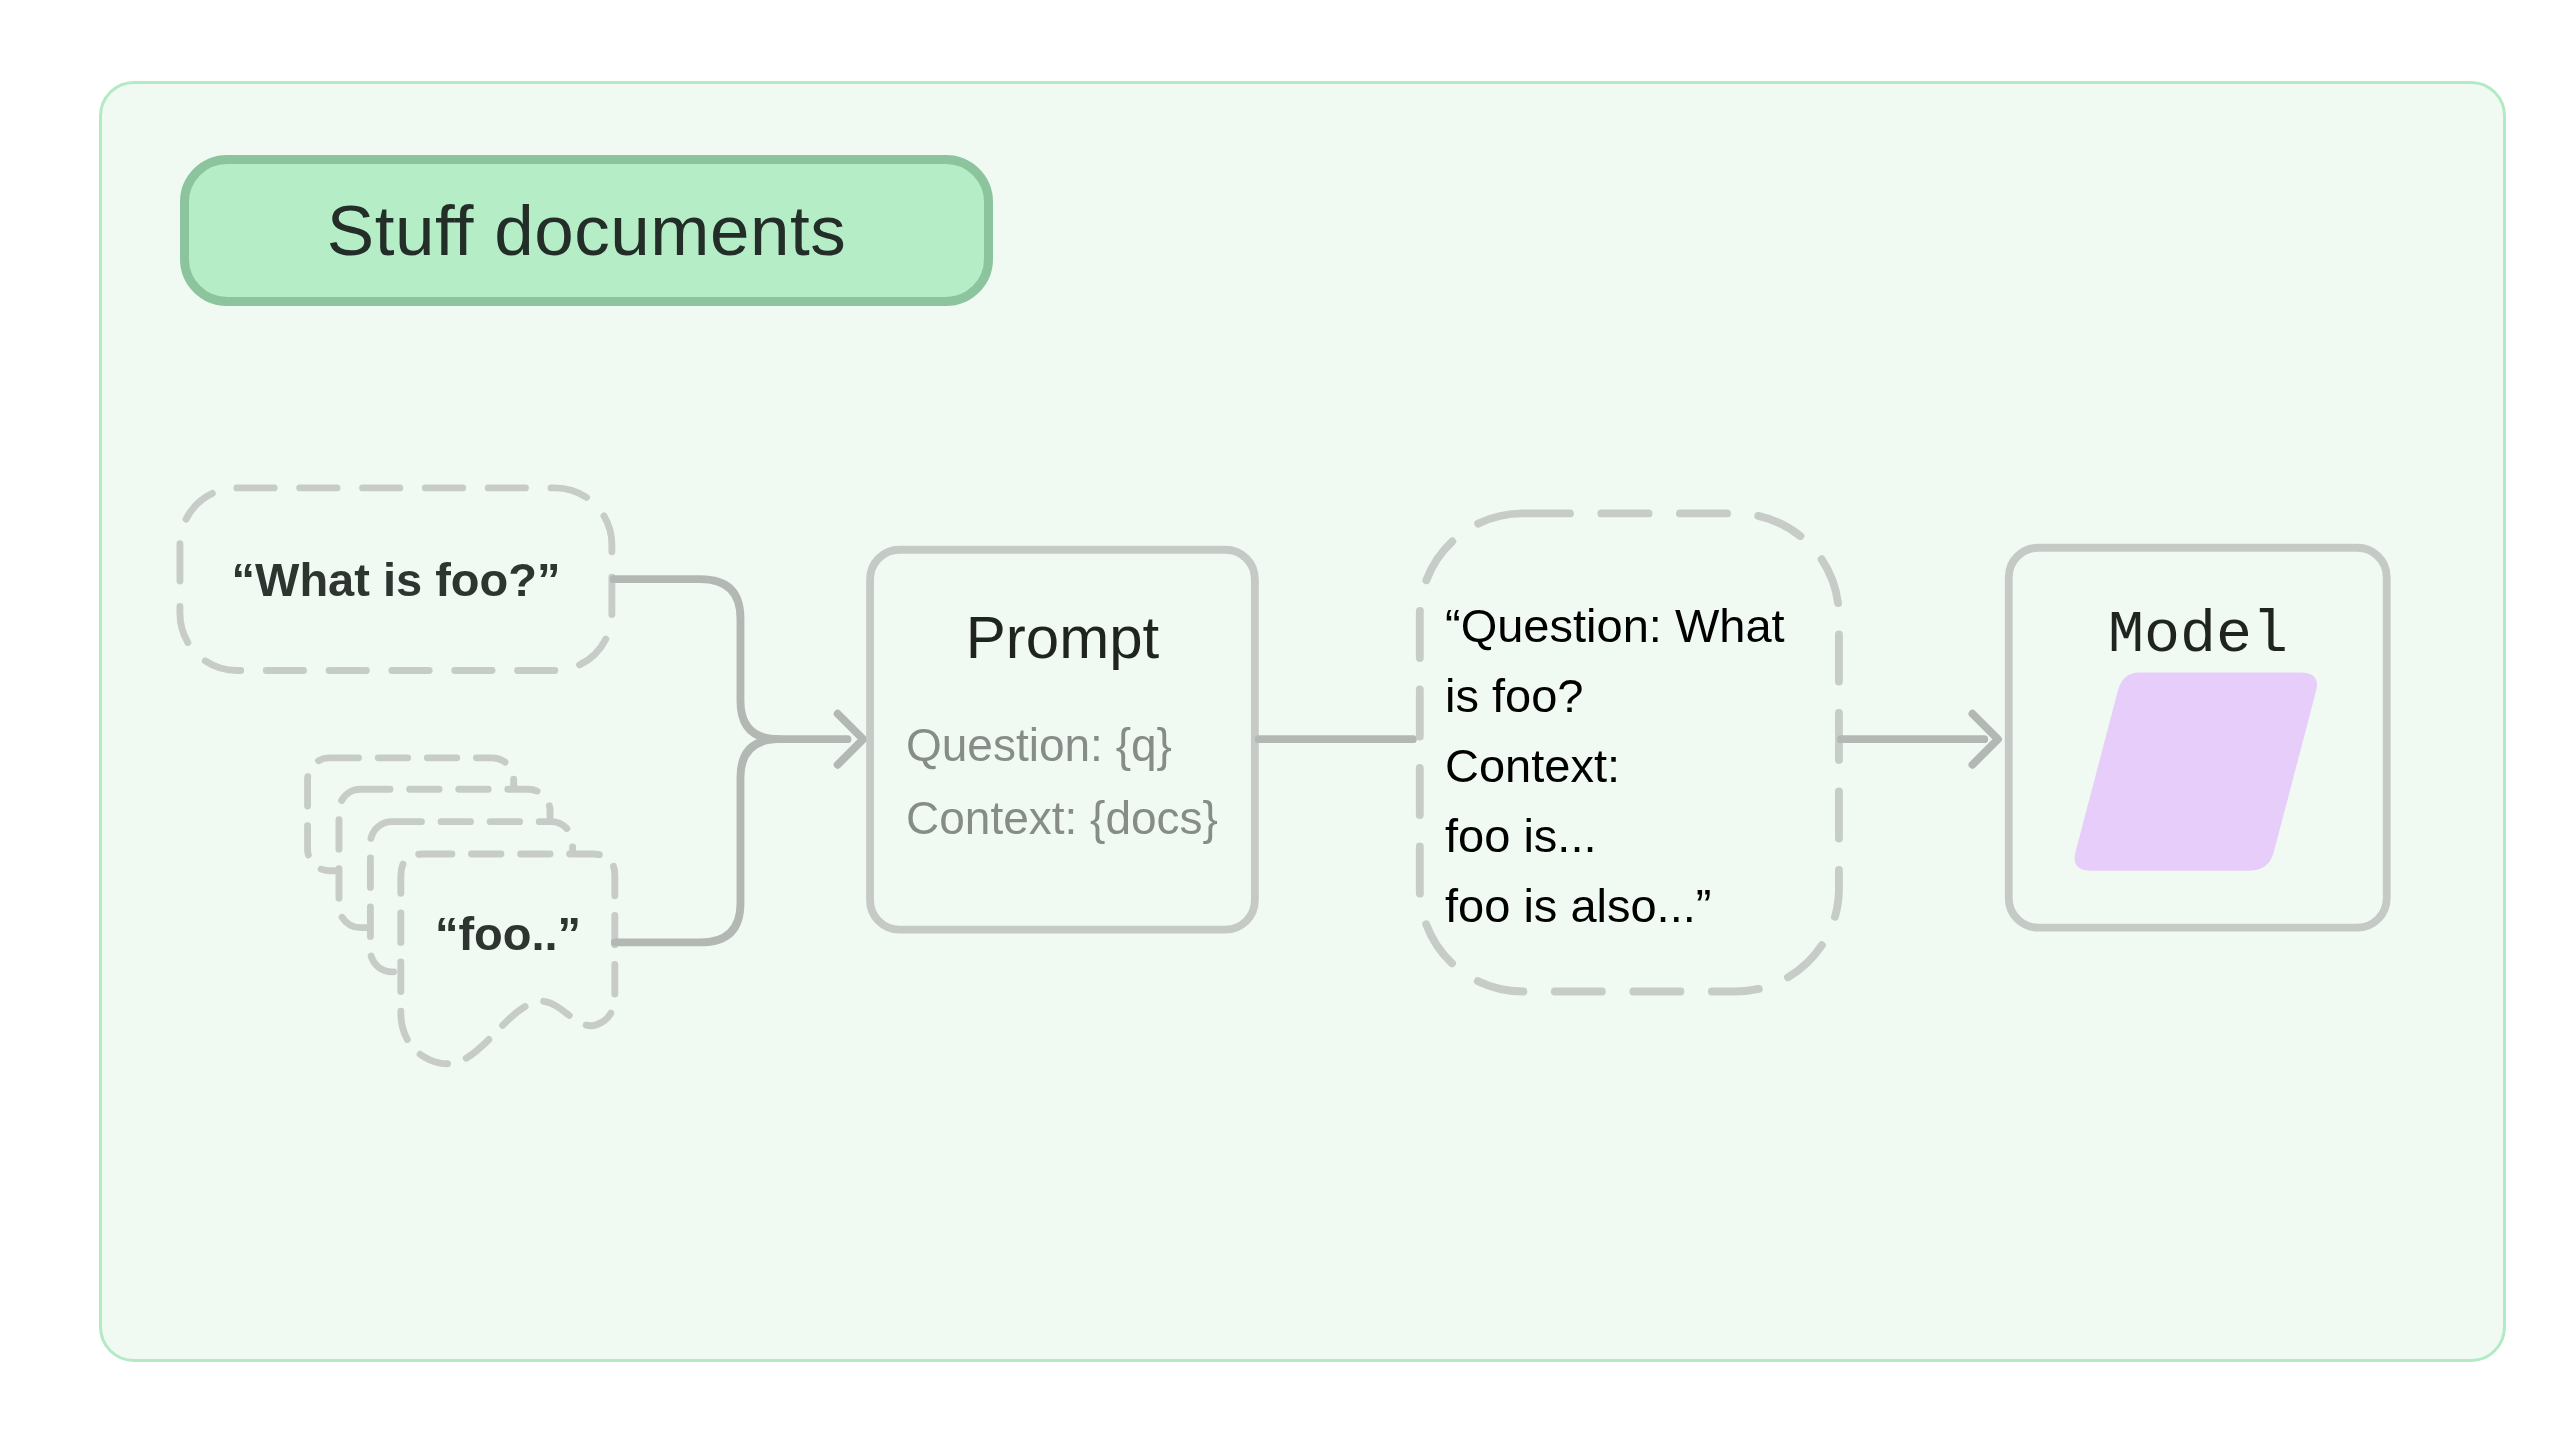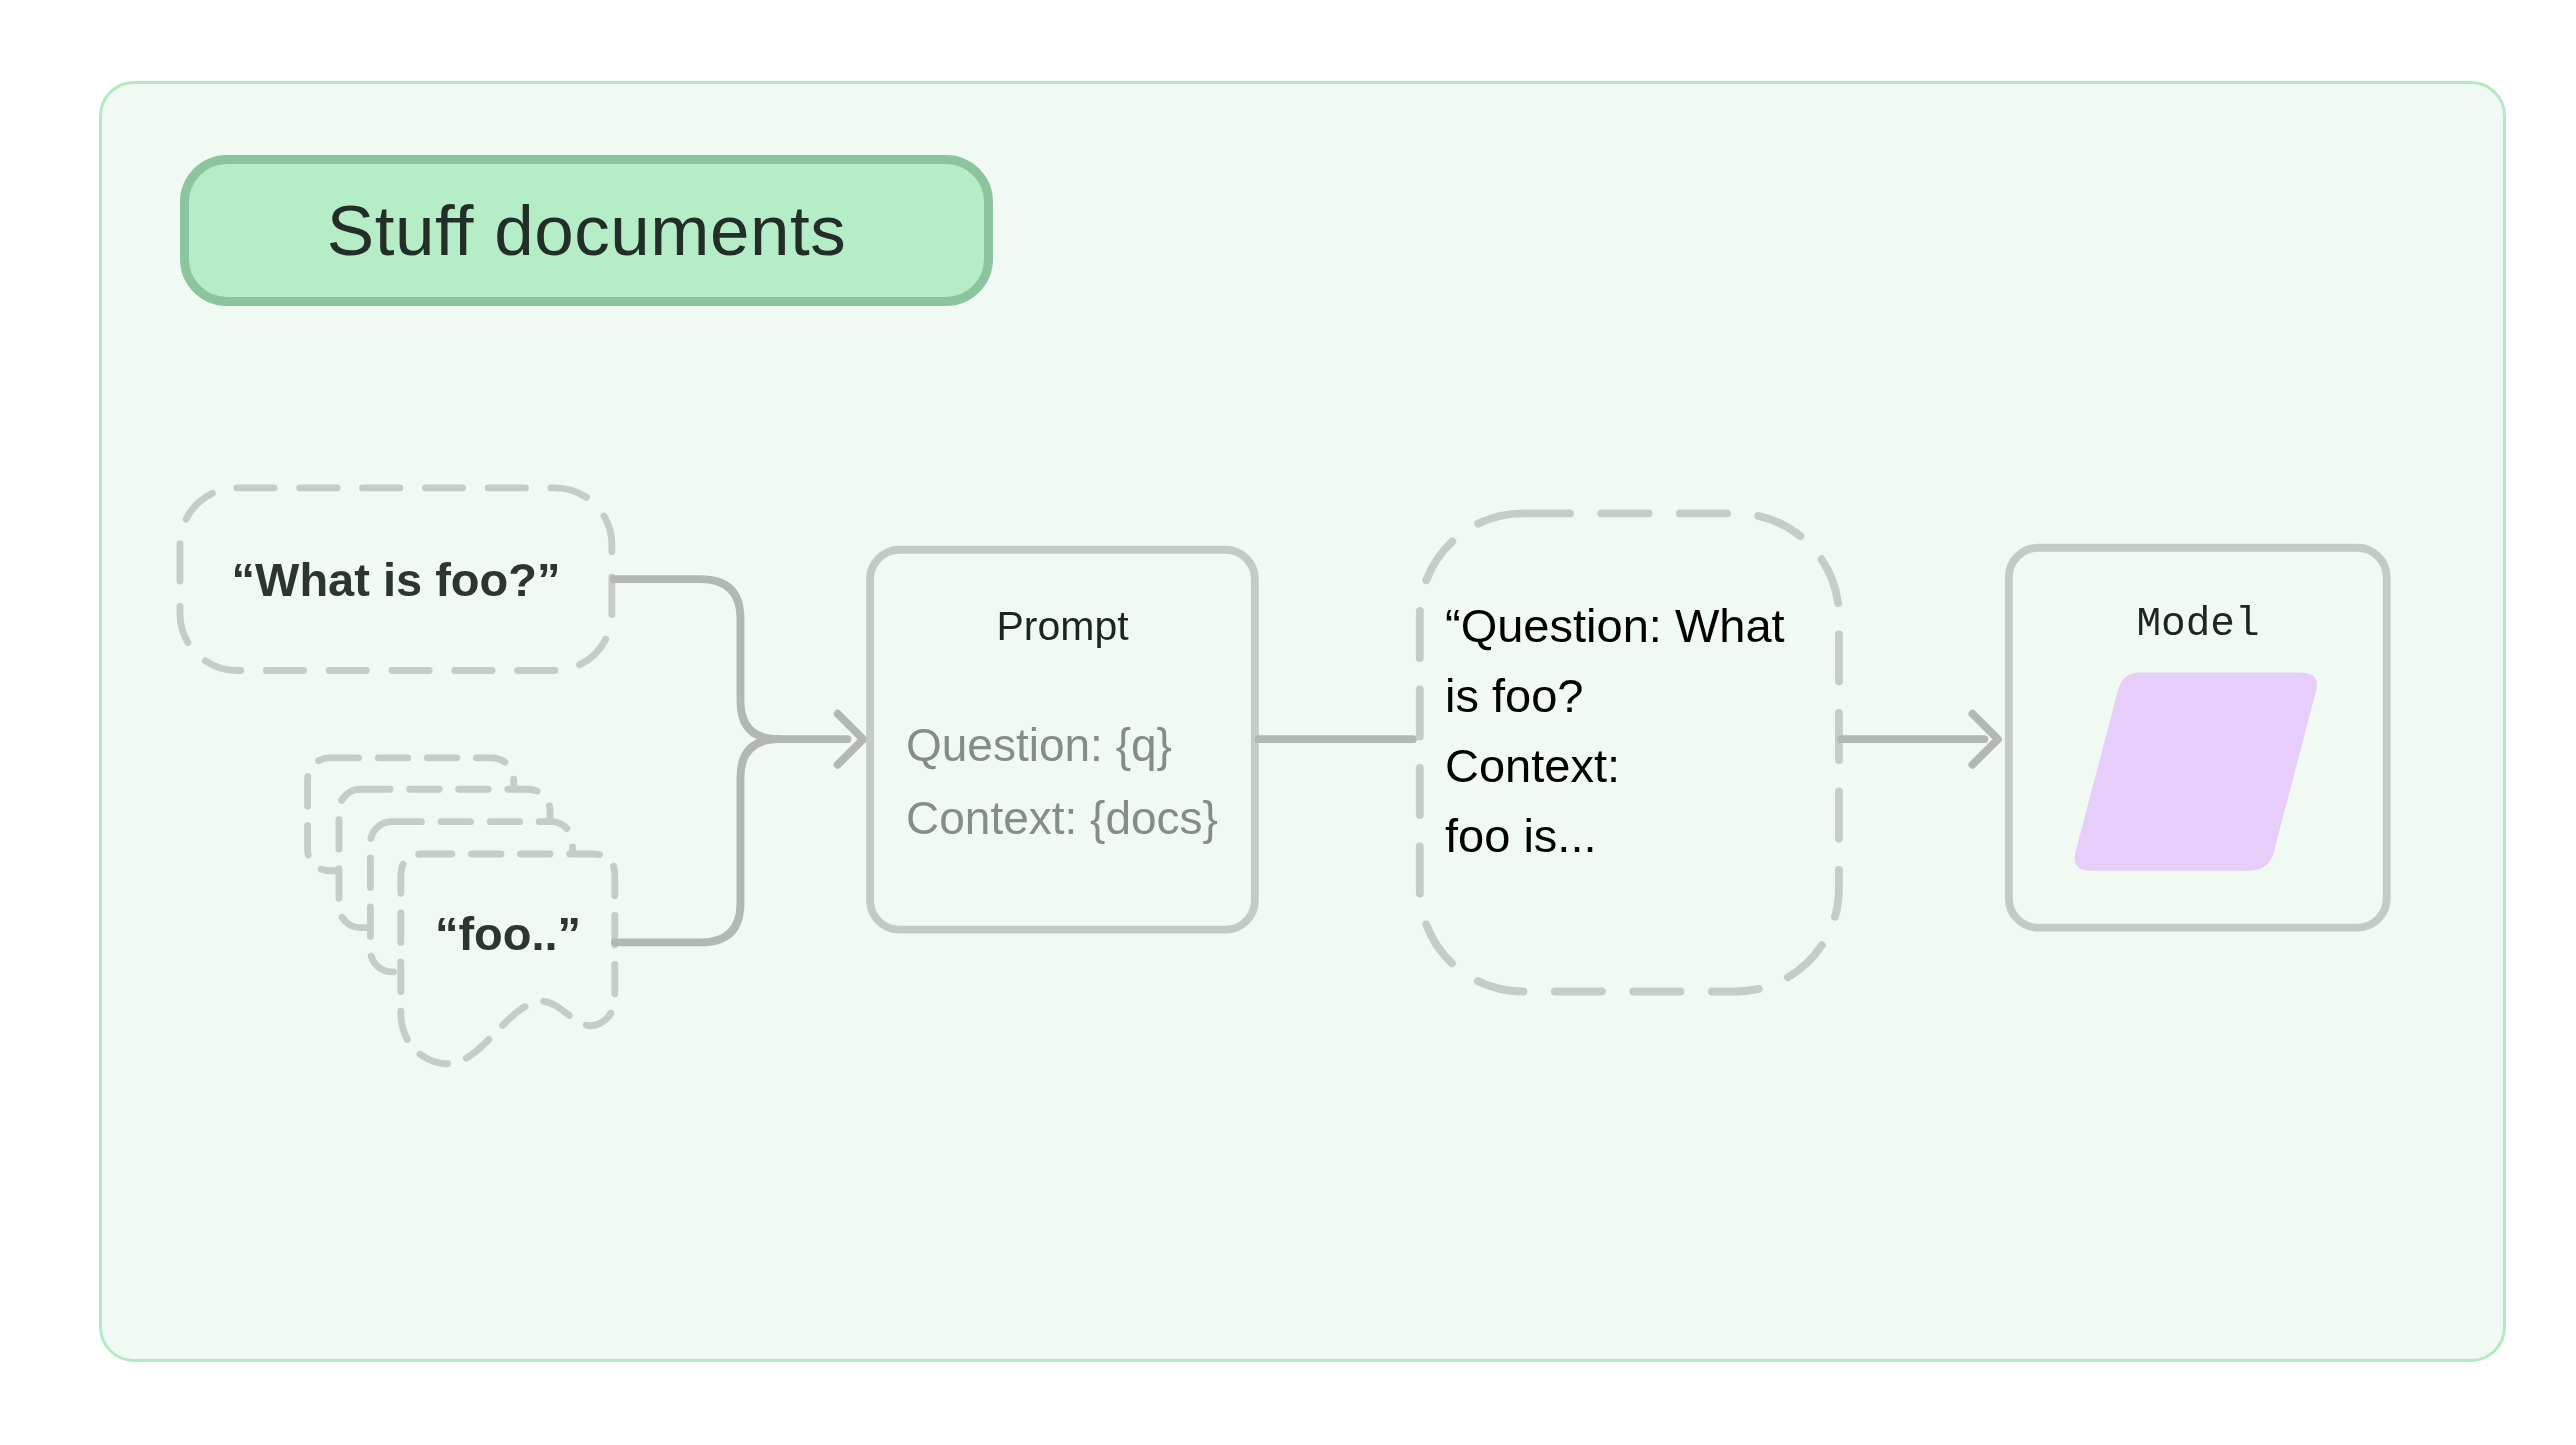--- a/index.html
+++ b/index.html
@@ -56,21 +56,21 @@
     font-size: 47px;
     display: flex;
     align-items: center;
     justify-content: center;
     text-align: right;
     white-space: nowrap;
     font-weight: bold;
   }
   .node-title {
     position: absolute;
-    font-size: 41px;
+    font-size: 60px;
     font-weight: 500;
     color: #1f2420;
     text-align: center;
     white-space: nowrap;
   }
   .prompt-lines {
     position: absolute;
     left: 893px;
     top: 709px;
     font-size: 46px;
@@ -139,18 +139,19 @@
   <div class="prompt-lines">
     <div>Question: {q}</div>
     <div>Context: {docs}</div>
   </div>
 
   <div class="quote-lines">
     <div>“Question: What</div>
     <div>is foo?</div>
     <div>Context:</div>
     <div>foo is...</div>
+    <div>foo is also...”</div>
   </div>
 
   <div class="node-title" style="left:1996px; top:601px; width:378px;font-family:Liberation Mono, monospace;">Model</div>
 
 </div>
 
 
 </body></html>

